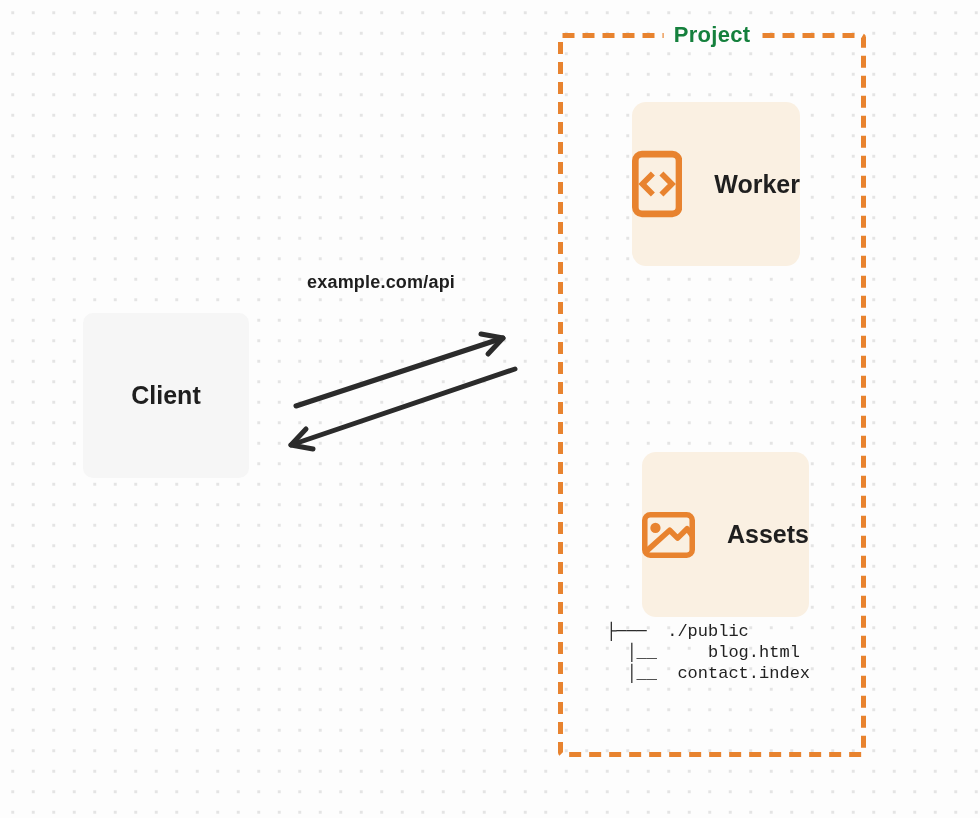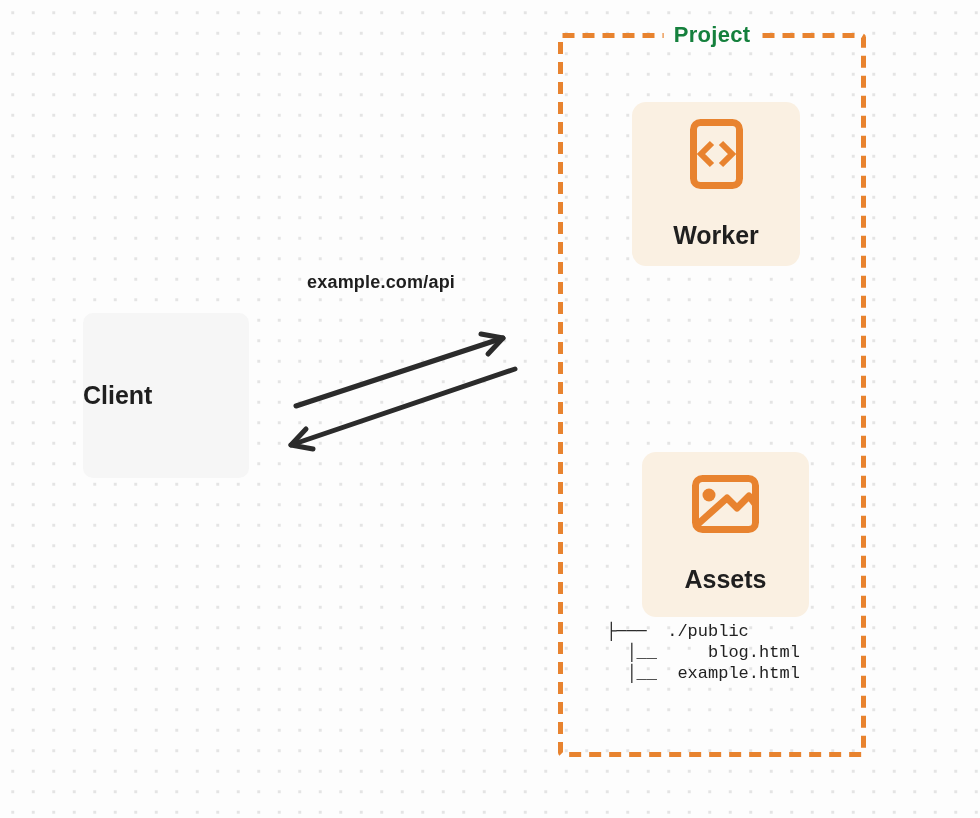--- a/index.html
+++ b/index.html
@@ -25,21 +25,21 @@
     position: absolute; left: 307px; top: 272px;
     font-size: 18px; font-weight: 700; color: #1F1F1F;
     letter-spacing: 0.2px;
     white-space: nowrap;
   }
   .client-card {
     position: absolute; left: 83px; top: 313px;
     width: 166px; height: 165px;
     background: #F6F6F6;
     border-radius: 10px;
-    display: flex; align-items: center; 
+    display: flex; align-items: center; justify-content: center;
   }
   .client-card .node-label {
     font-size: 25px; font-weight: 700; color: #1F1F1F;
   }
   .project-box {
     position: absolute; left: 558px; top: 33px;
     width: 308px; height: 724px;
   }
   .project-border {
     position: absolute; left: 0; top: 0;
@@ -51,21 +51,21 @@
     background: #FDFDFD;
     padding: 0 10px;
     font-size: 22px; font-weight: 700; color: #15803d;
     letter-spacing: 0.3px;
     white-space: nowrap;
   }
   .node-card {
     position: absolute;
     background: #FAF0E2;
     border-radius: 14px;
-    display: flex; flex-direction: column;
+    display: flex; flex-direction: row;
     align-items: center; justify-content: center;
     gap: 32px;
   }
   .worker-card { left: 74px; top: 69px; width: 168px; height: 164px; }
   .assets-card { left: 84px; top: 419px; width: 167px; height: 165px; }
   .node-card .node-label {
     font-size: 25px; font-weight: 700; color: #1F1F1F;
   }
   .file-tree {
     position: absolute; left: 48px; top: 588px;
@@ -118,17 +118,17 @@
         <rect x="3.5" y="3.5" width="60" height="51" rx="7" stroke="#E8832F" stroke-width="7"></rect>
         <circle cx="17" cy="20" r="6.5" fill="#E8832F"></circle>
         <path d="M6 49 L35 23 L45 33 L57 21 L63 29" stroke="#E8832F" stroke-width="7" stroke-linecap="round" stroke-linejoin="round"></path>
       </svg>
       <div class="node-label">Assets</div>
     </div>
 
     <div class="file-tree">
       <div class="tree-line">├───  ./public</div>
       <div class="tree-line">  │__     blog.html</div>
-      <div class="tree-line">  │__  example.html</div>
+      <div class="tree-line">  │__  contact.index</div>
     </div>
   </div>
 
 </div>
 
 </body></html>

